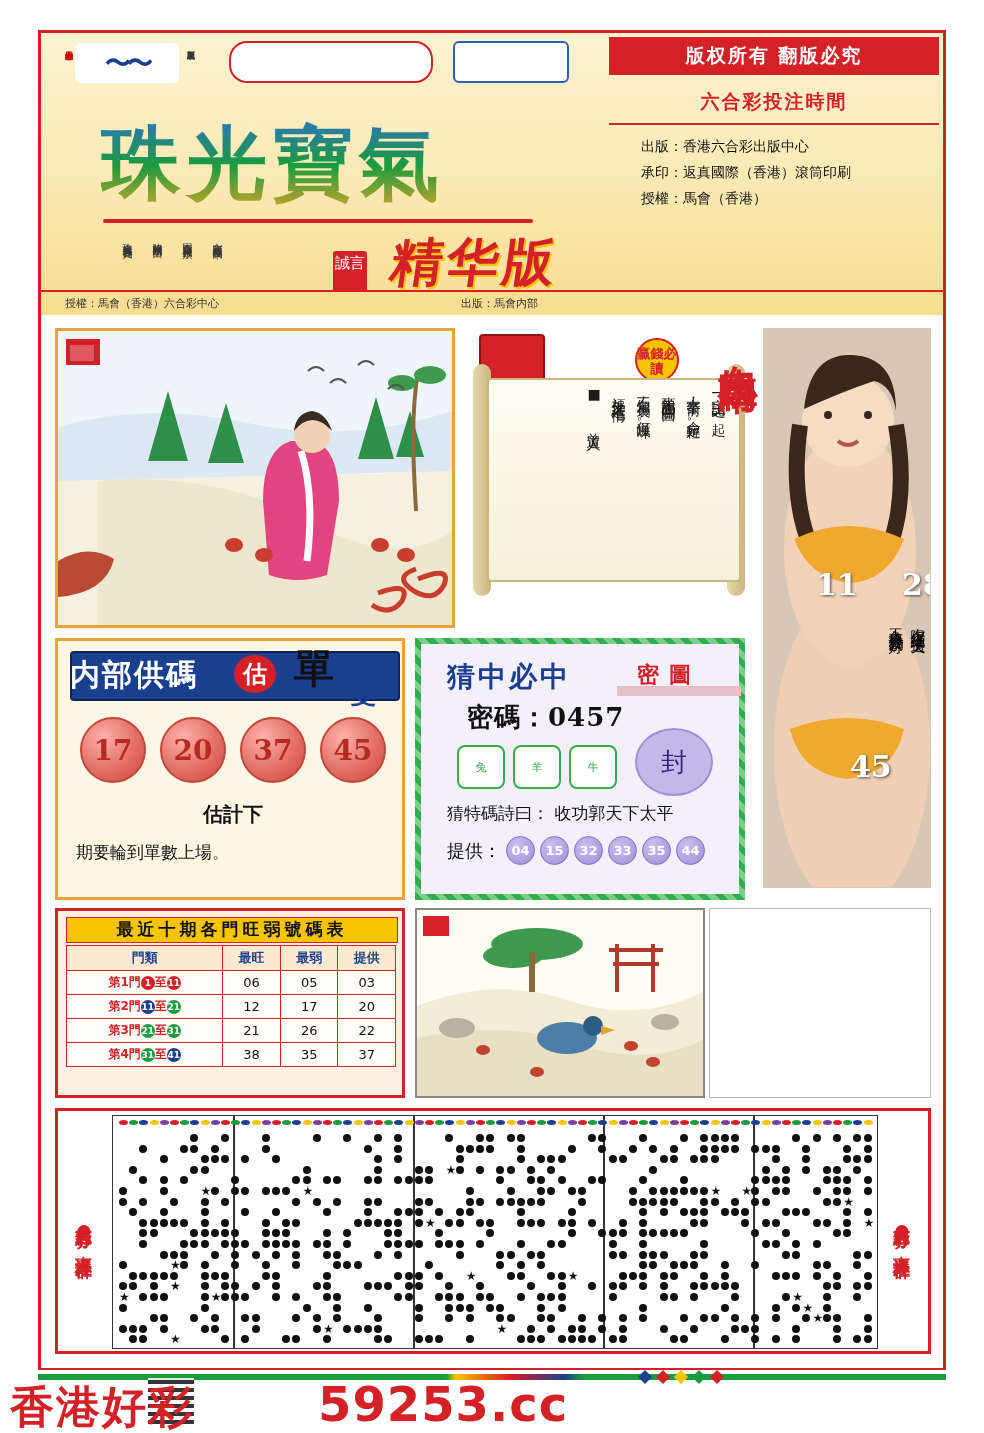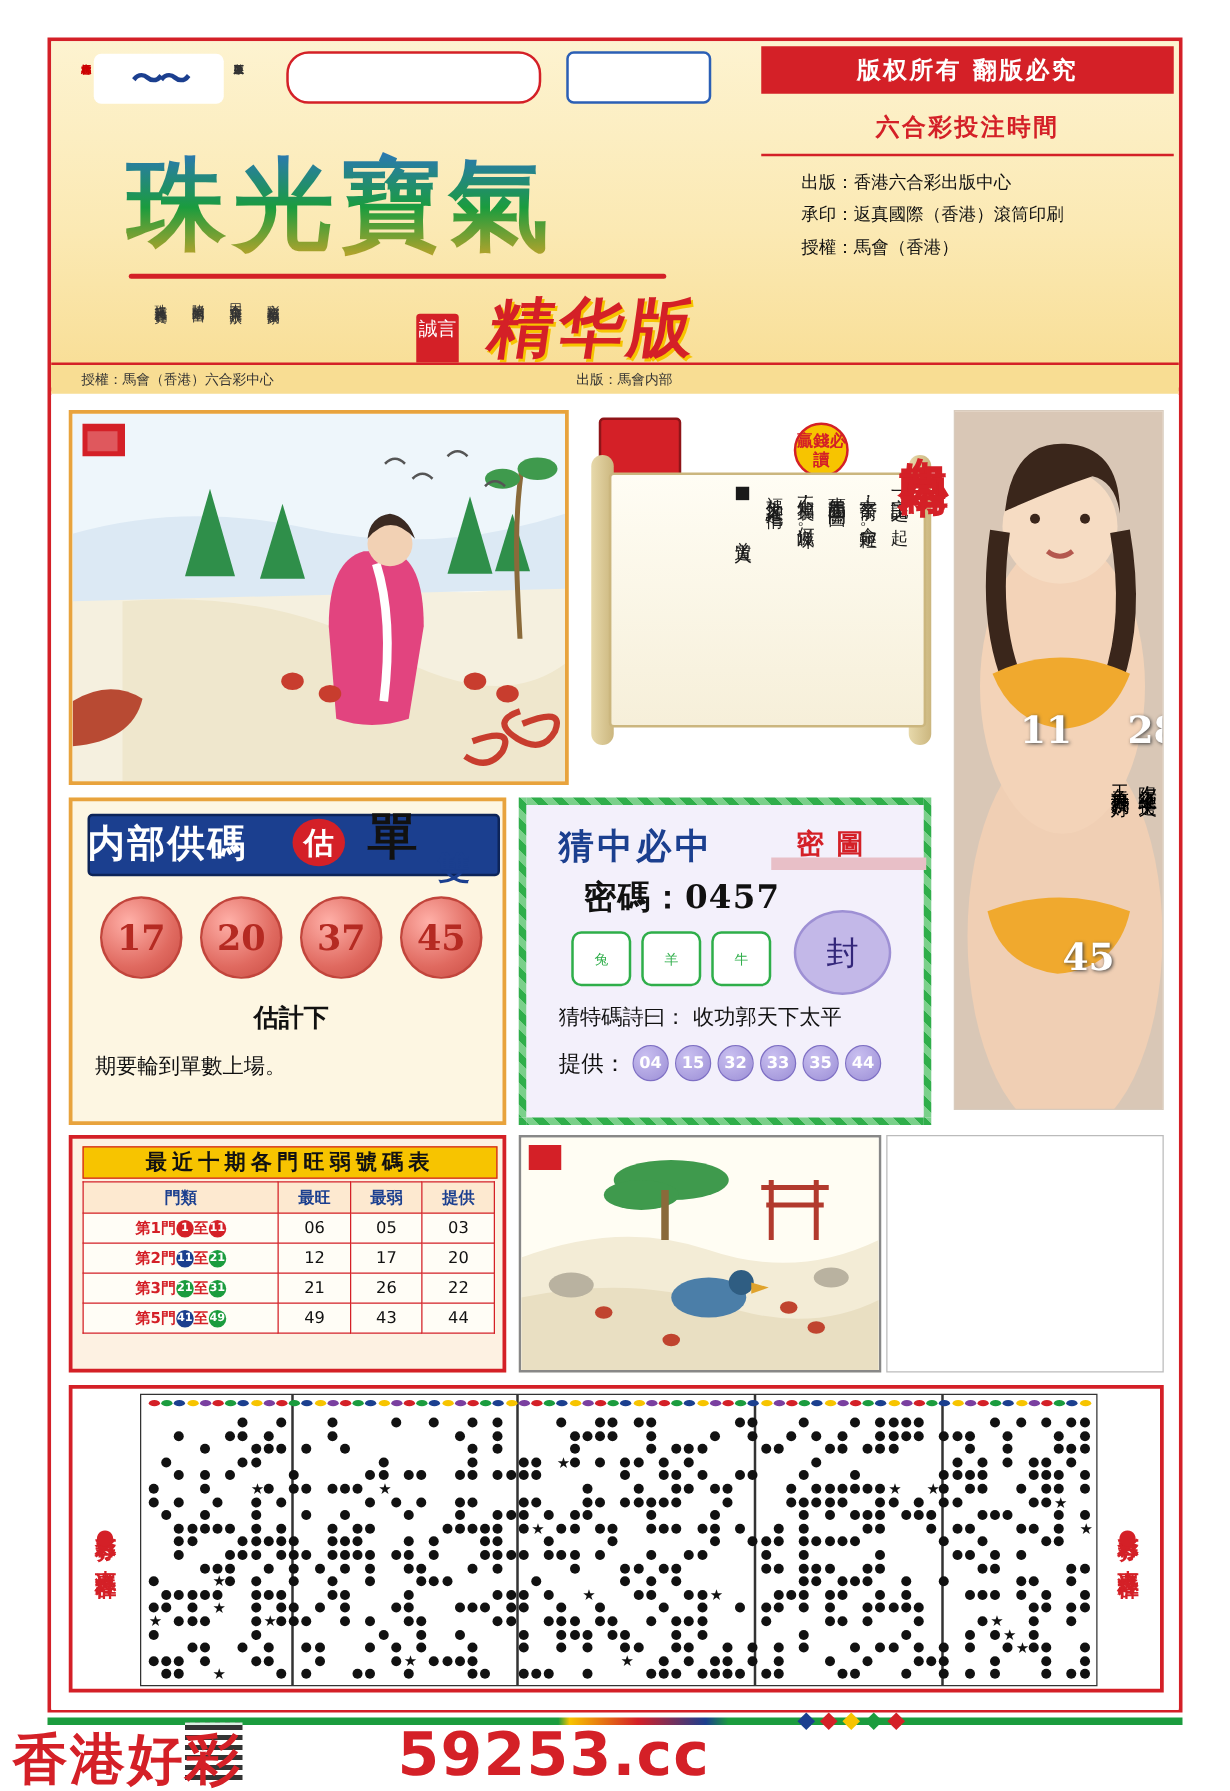--- a/index.html
+++ b/index.html
@@ -596,25 +596,25 @@
           <tr>
             <td class="lbl">
               <span>第3門</span><span class="minib mb-green">21</span>至<span class="minib mb-green">31</span>
             </td>
             <td>21</td>
             <td>26</td>
             <td>22</td>
           </tr>
           <tr>
             <td class="lbl">
-              <span>第5門</span><span class="minib mb-blue">41</span>至<span class="minib mb-green">49</span>
+              <span>第4門</span><span class="minib mb-green">31</span>至<span class="minib mb-blue">41</span>
             </td>
-            <td>49</td>
-            <td>43</td>
-            <td>44</td>
+            <td>38</td>
+            <td>35</td>
+            <td>37</td>
           </tr>
         </tbody>
       </table>
     </div>
 
     <div class="illus-bottom">
       <svg width="286" height="186" viewBox="0 0 286 186">
         <rect width="286" height="186" fill="#fffdf3"></rect>
         <path d="M0 96 q80 -30 150 -6 t136 -8 L286 186 L0 186Z" fill="#f3ecd6"></path>
         <path d="M0 128 q90 -18 160 6 t126 -4 L286 186 L0 186Z" fill="#e9dfc2"></path>

